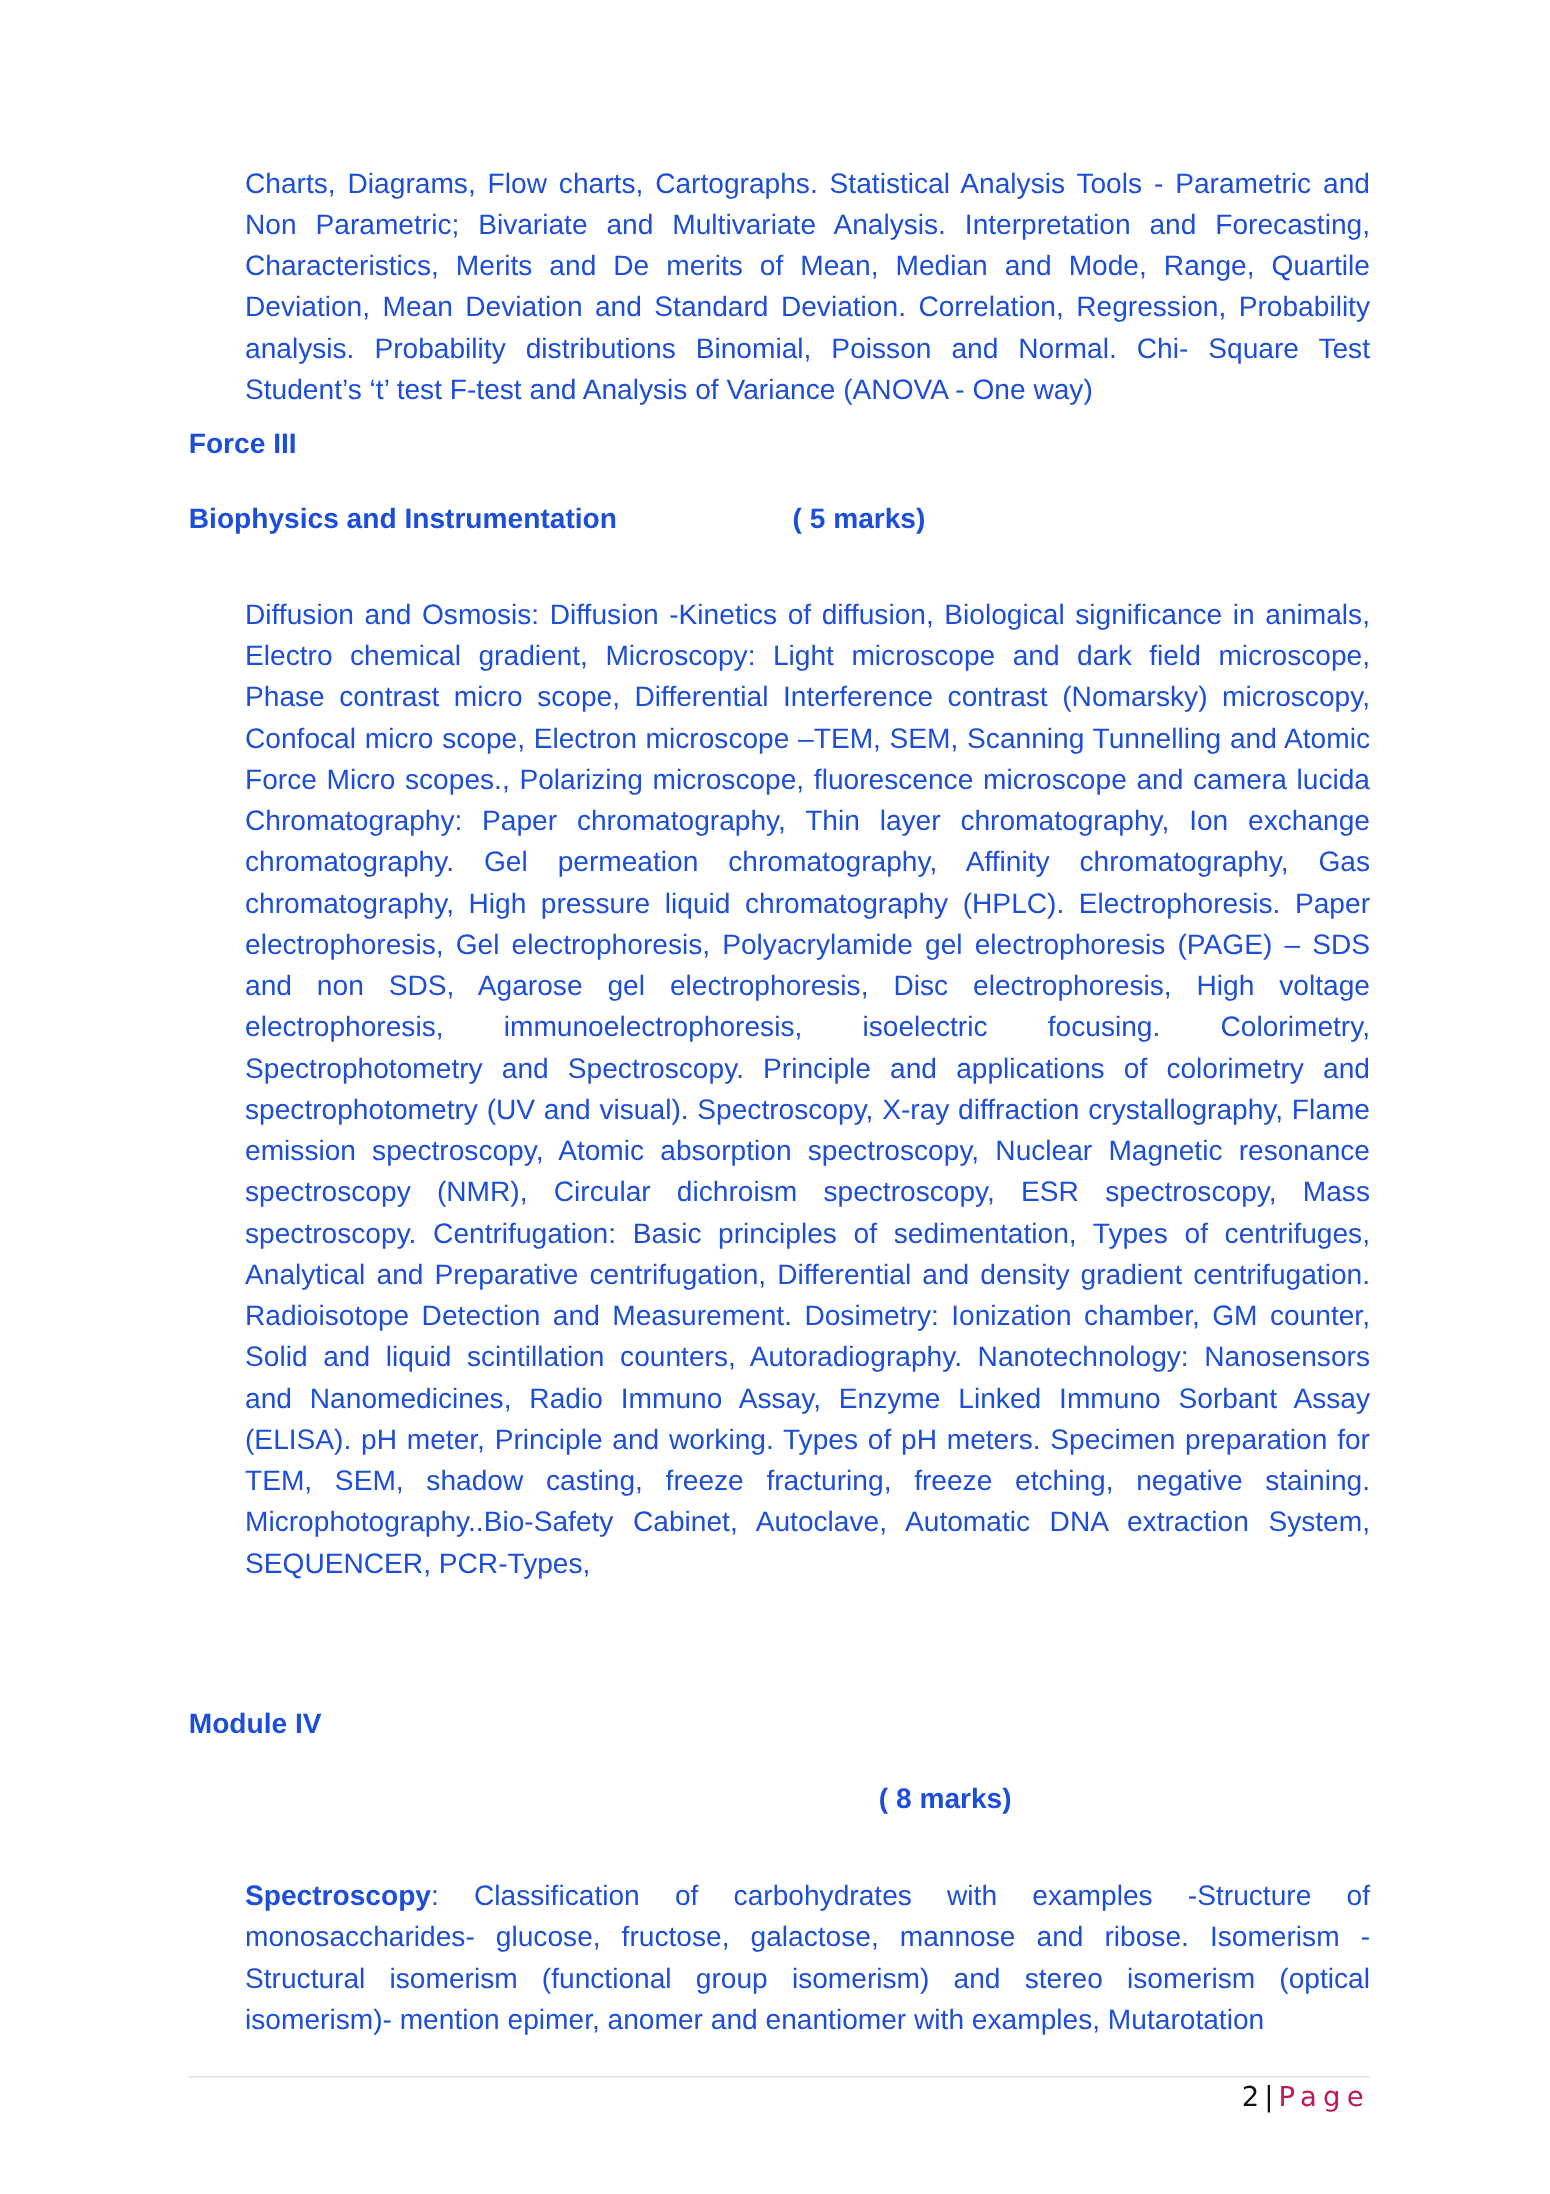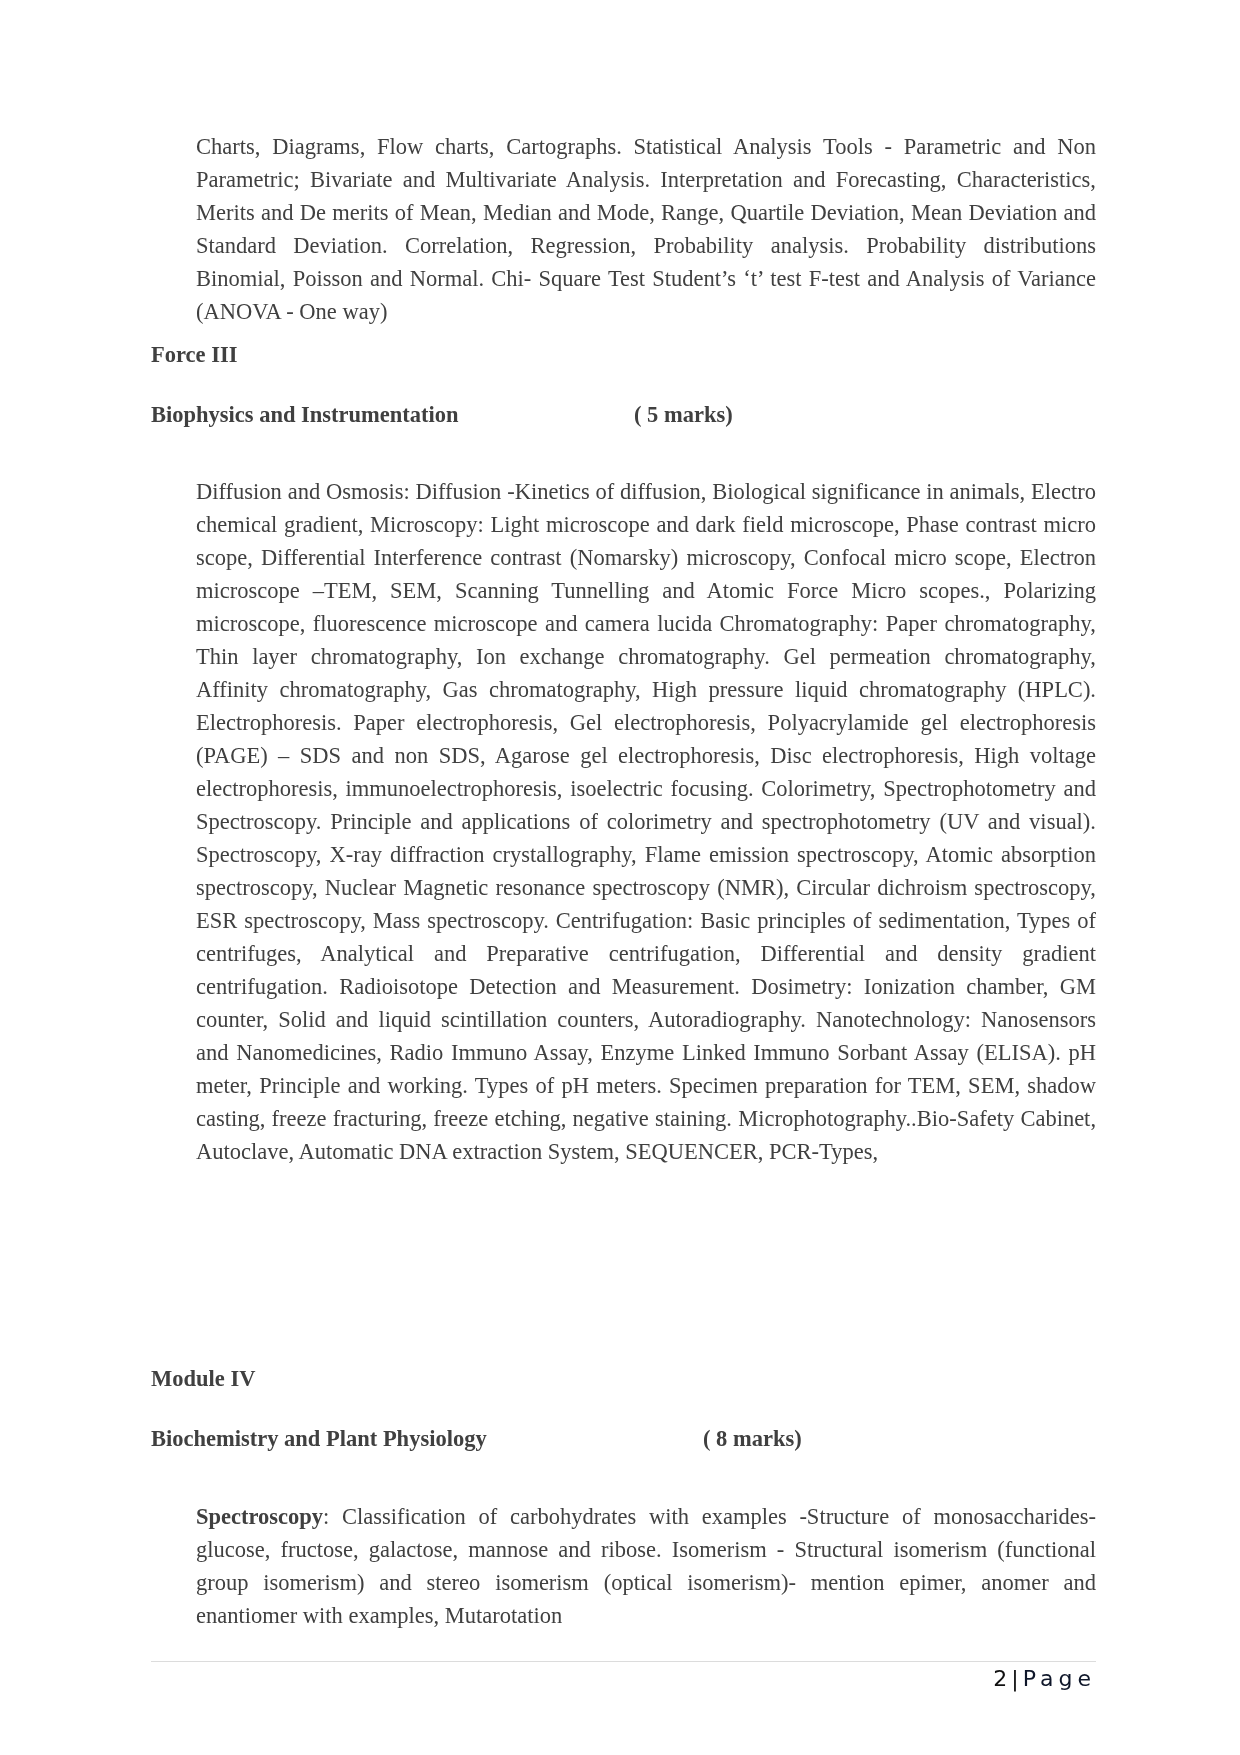--- a/index.html
+++ b/index.html
@@ -1,18 +1,18 @@
 <!DOCTYPE html>
 <html><head>
   <meta charset="utf-8">
   <style>
     html, body { margin: 0; padding: 0; background: #ffffff; }
     body { width: 1240px; height: 1755px; position: relative; overflow: hidden; }
     .page { position: absolute; left: 0; top: 0; width: 1240px; height: 1755px; background: #fff; }
-    .serif { font-family: Liberation Serif, serif; color: #404040; }
+    .serif { font-family: Liberation Sans, sans-serif; color: #1d4ed8; }
     .para {
       position: absolute;
       left: 196px;
       width: 900px;
       font-size: 22.5px;
       line-height: 33px;
       text-align: justify;
       text-align-last: left;
       margin: 0;
     }
@@ -26,40 +26,39 @@
     }
     .marks { position: absolute; font-size: 22.5px; font-weight: bold; white-space: nowrap; margin-left: 39px; }
     .footer-line { position: absolute; left: 151px; top: 1661px; width: 945px; height: 1px; background: #dcdcdc; }
     .footer {
       position: absolute; right: 144px; top: 1666px;
       font-family: "DejaVu Sans", sans-serif; font-size: 22px;
       white-space: nowrap;
     }
     .footer .num { color: #111; }
     .footer .sep { color: #111; margin: 0 4px; }
-    .footer .word { color: #0f172a; letter-spacing: 5px; }
+    .footer .word { color: #be185d; letter-spacing: 5px; }
     b.term { font-weight: bold; }
   </style>
 </head>
 <body>
 
 <div class="page">
 
   <p class="para serif" style="top:130px;">Charts, Diagrams, Flow charts, Cartographs. Statistical Analysis Tools - Parametric and Non Parametric; Bivariate and Multivariate Analysis. Interpretation and Forecasting, Characteristics, Merits and De merits of Mean, Median and Mode, Range, Quartile Deviation, Mean Deviation and Standard Deviation. Correlation, Regression, Probability analysis. Probability distributions Binomial, Poisson and Normal. Chi- Square Test Student’s ‘t’ test F-test and Analysis of Variance (ANOVA - One way)</p>
 
   <h2 class="heading serif" style="top:342px;">Force III</h2>
 
   <h3 class="heading serif" style="top:402px;">Biophysics and Instrumentation</h3>
   <span class="marks serif" style="left:595px; top:402px;">( 5 marks)</span>
 
   <p class="para serif" style="top:475px;">Diffusion and Osmosis: Diffusion -Kinetics of diffusion, Biological significance in animals, Electro chemical gradient, Microscopy: Light microscope and dark field microscope, Phase contrast micro scope, Differential Interference contrast (Nomarsky) microscopy, Confocal micro scope, Electron microscope –TEM, SEM, Scanning Tunnelling and Atomic Force Micro scopes., Polarizing microscope, fluorescence microscope and camera lucida Chromatography: Paper chromatography, Thin layer chromatography, Ion exchange chromatography. Gel permeation chromatography, Affinity chromatography, Gas chromatography, High pressure liquid chromatography (HPLC). Electrophoresis. Paper electrophoresis, Gel electrophoresis, Polyacrylamide gel electrophoresis (PAGE) – SDS and non SDS, Agarose gel electrophoresis, Disc electrophoresis, High voltage electrophoresis, immunoelectrophoresis, isoelectric focusing. Colorimetry, Spectrophotometry and Spectroscopy. Principle and applications of colorimetry and spectrophotometry (UV and visual). Spectroscopy, X-ray diffraction crystallography, Flame emission spectroscopy, Atomic absorption spectroscopy, Nuclear Magnetic resonance spectroscopy (NMR), Circular dichroism spectroscopy, ESR spectroscopy, Mass spectroscopy. Centrifugation: Basic principles of sedimentation, Types of centrifuges, Analytical and Preparative centrifugation, Differential and density gradient centrifugation. Radioisotope Detection and Measurement. Dosimetry: Ionization chamber, GM counter, Solid and liquid scintillation counters, Autoradiography. Nanotechnology: Nanosensors and Nanomedicines, Radio Immuno Assay, Enzyme Linked Immuno Sorbant Assay (ELISA). pH meter, Principle and working. Types of pH meters. Specimen preparation for TEM, SEM, shadow casting, freeze fracturing, freeze etching, negative staining. Microphotography..Bio-Safety Cabinet, Autoclave, Automatic DNA extraction System, SEQUENCER, PCR-Types,</p>
 
   <h2 class="heading serif" style="top:1366px;">Module IV</h2>
 
-  <h3 class="heading serif" style="top:1426px;">Biochemistry and Plant Physiology</h3>
   <span class="marks serif" style="left:664px; top:1426px;">( 8 marks)</span>
 
   <p class="para serif" style="top:1500px;"><b class="term">Spectroscopy</b><span>: Classification of carbohydrates with examples -Structure of monosaccharides- glucose, fructose, galactose, mannose and ribose. Isomerism - Structural isomerism (functional group isomerism) and stereo isomerism (optical isomerism)- mention epimer, anomer and enantiomer with examples, Mutarotation</span></p>
 
   <div class="footer-line"></div>
   <div class="footer">
     <span class="num">2</span><span class="sep">|</span><span class="word">Page</span>
   </div>
 
 </div>

